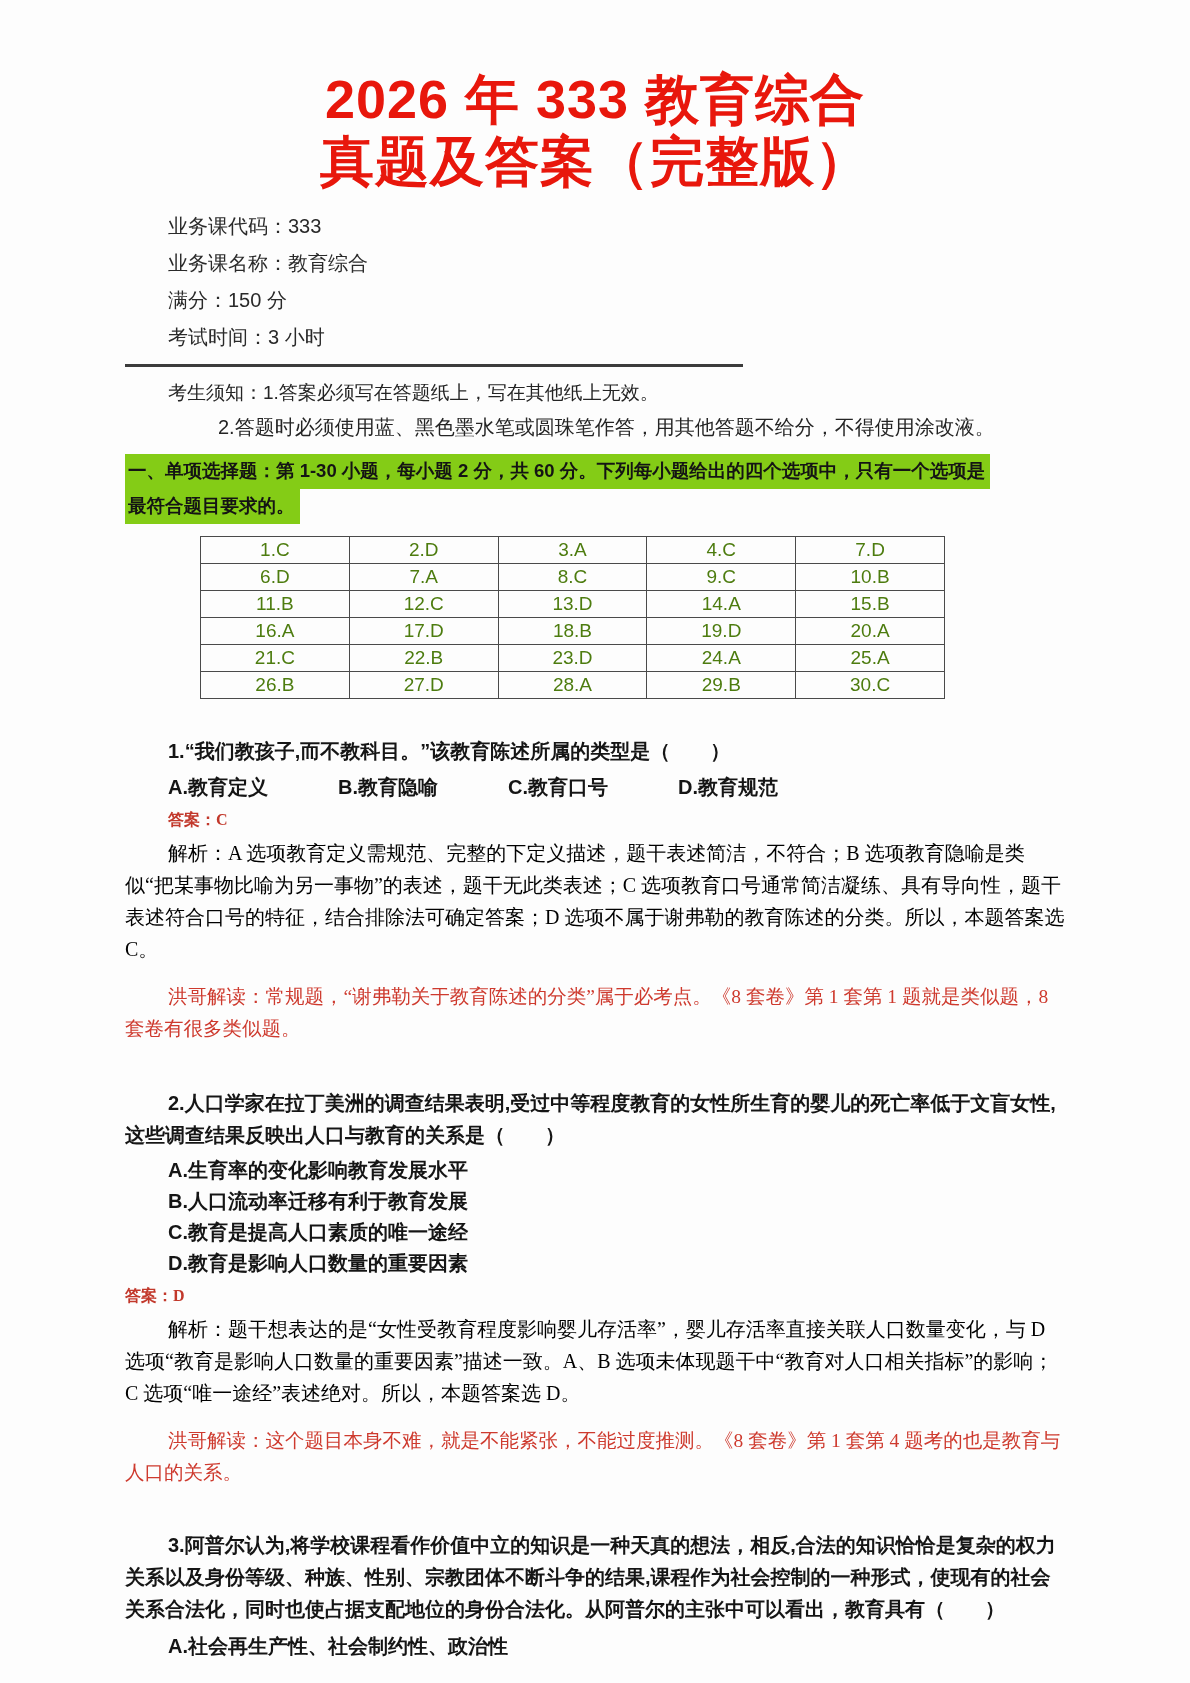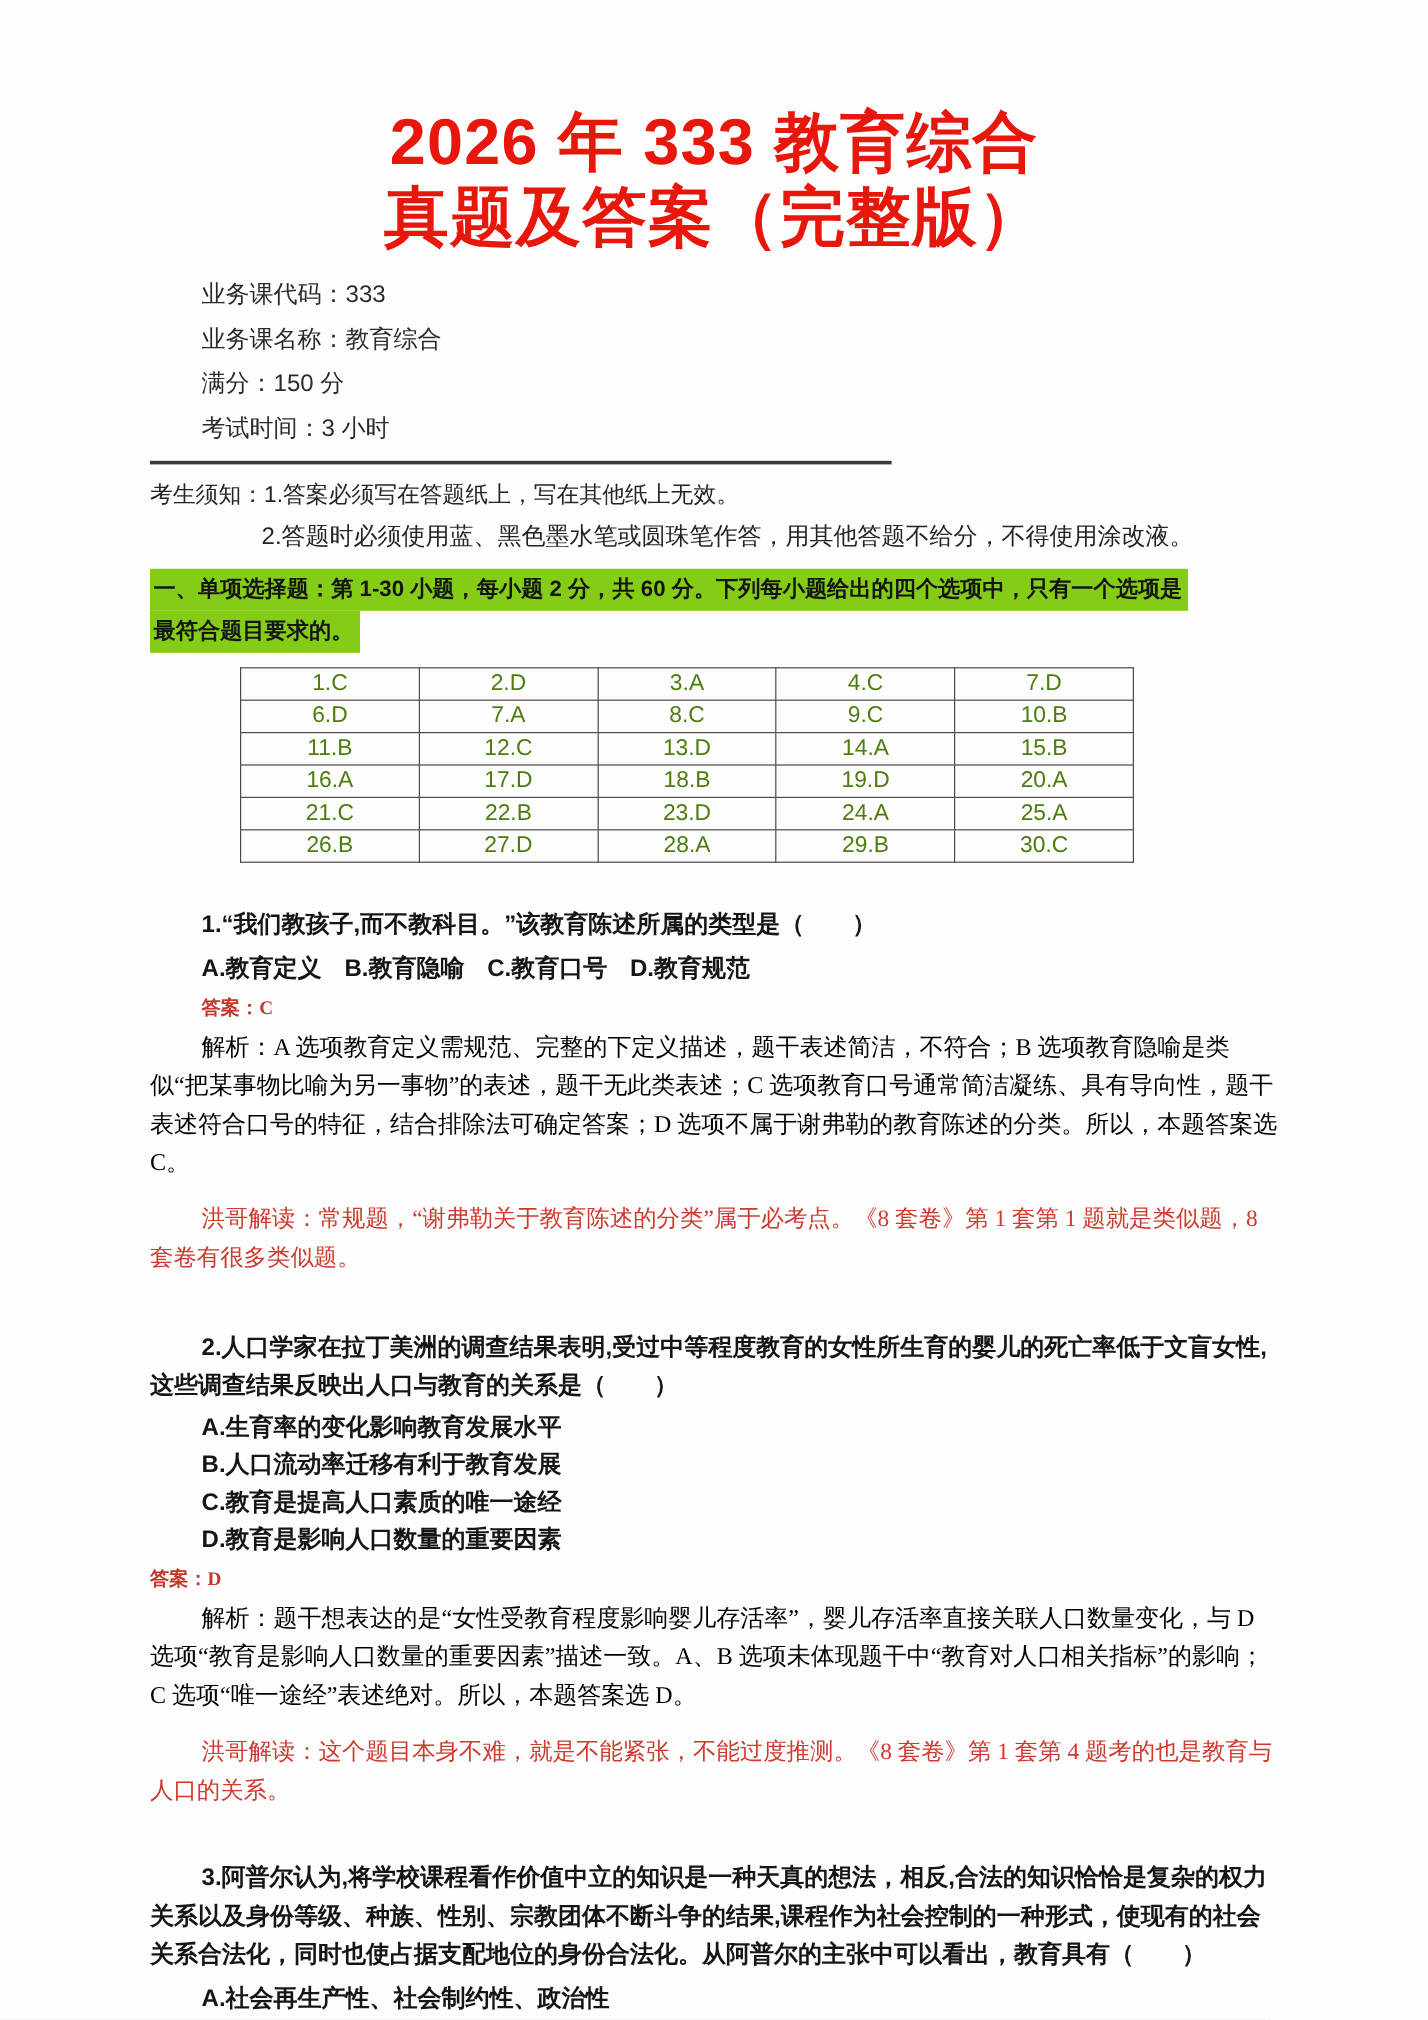--- a/index.html
+++ b/index.html
@@ -8,37 +8,37 @@
     width:1190px; height:1683px;
     margin:0 auto;
     background:#fdfdfd;
     box-sizing:border-box;
     padding:0 125px 0 125px;
     overflow:hidden;
     font-family:"Liberation Sans", sans-serif;
     color:#1c1c1c;
   }
   .title {
-    margin:0; padding-top:88px;
+    margin:0; padding-top:68px;
     text-align:center;
     font-size:54px; font-weight:700;
     color:#e8170c;
     line-height:62px;
     letter-spacing:1px;
     font-family:"Liberation Sans", sans-serif;
   }
   .info-block { margin-top:16px; margin-left:43px; }
   .info-line { font-size:20px; line-height:37px; color:#2a2a2a; }
   .divider {
     margin:8px 0 0 0;
     width:618px; height:0;
     border:none; border-top:3px solid #3c3c3c;
   }
   .notice-block { margin-top:9px; }
-  .notice-line1 { font-size:19px; line-height:34px; color:#242424; }
+  .notice-line1 { margin-left:43px; font-size:19px; line-height:34px; color:#242424; }
   .notice-line2 { margin-left:93px; font-size:20px; line-height:34px; color:#242424; }
   .section-header { margin-top:10px; font-weight:700; font-size:18.5px; line-height:30px; }
   .section-header .hl {
     display:inline-block;
     background:#84cc16;
     color:#141414;
     padding:2px 5px 3px 3px;
     white-space:nowrap;
   }
   .answer-table {
@@ -57,21 +57,21 @@
     padding:0;
   }
   .q-block { margin-top:36px; }
   .q-stem {
     font-size:20px; font-weight:700;
     line-height:32px;
     text-indent:43px;
     color:#151515;
   }
   .options-inline {
-    display:flex; gap:19px;
+    display:flex; gap:70px;
     margin-left:43px; margin-top:5px;
     font-size:20px; font-weight:700;
     line-height:31px; color:#151515;
   }
   .option-row {
     margin-left:43px;
     font-size:20px; font-weight:700;
     line-height:31px; color:#151515;
   }
   .answer-line {

